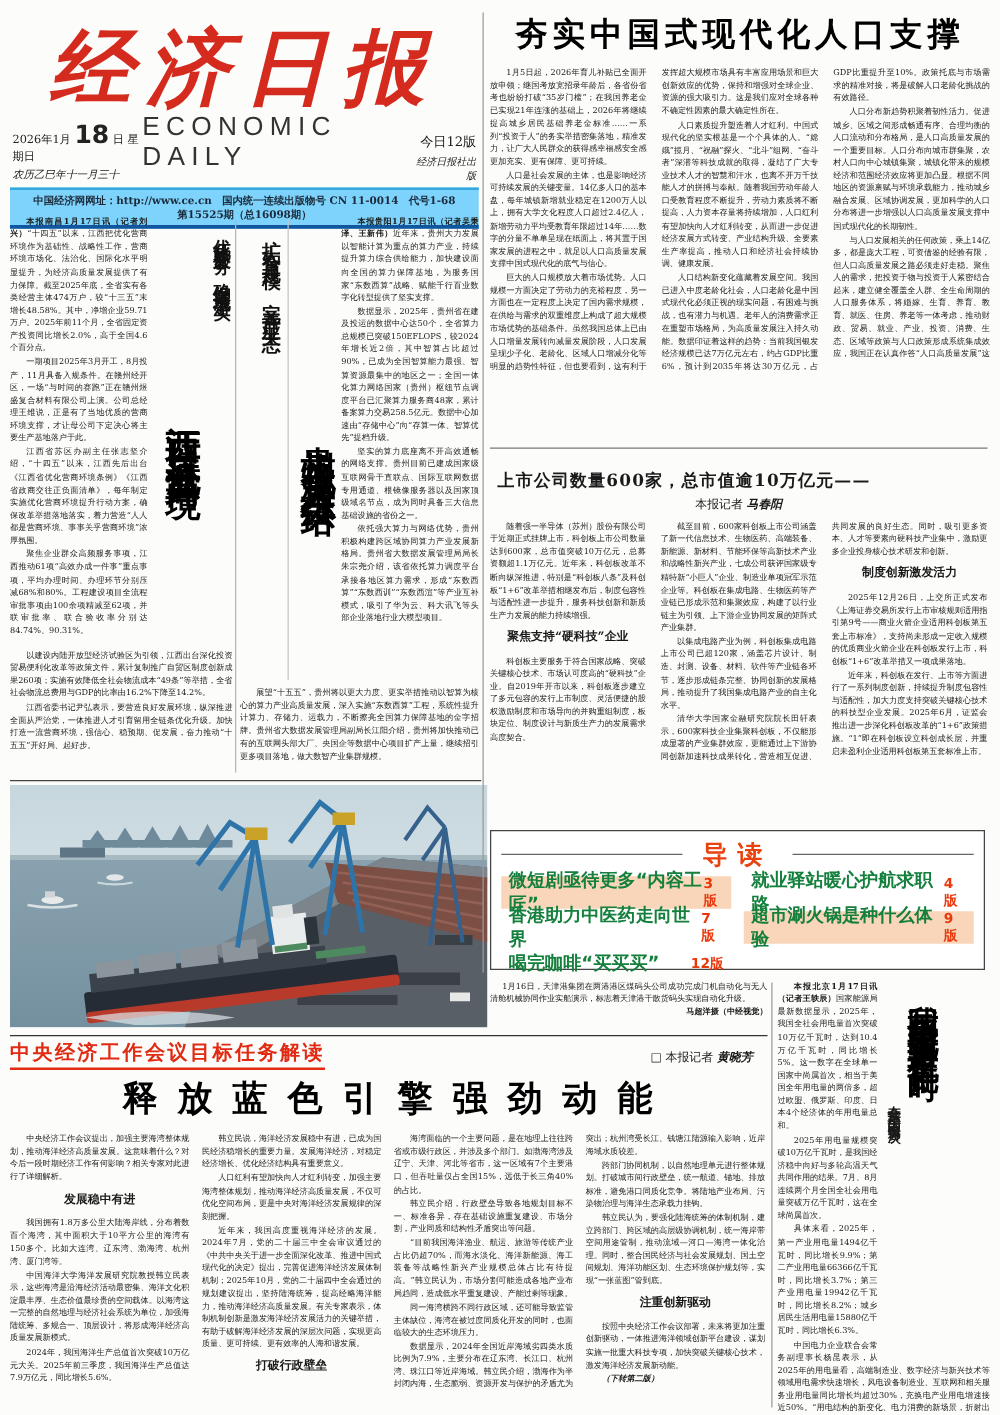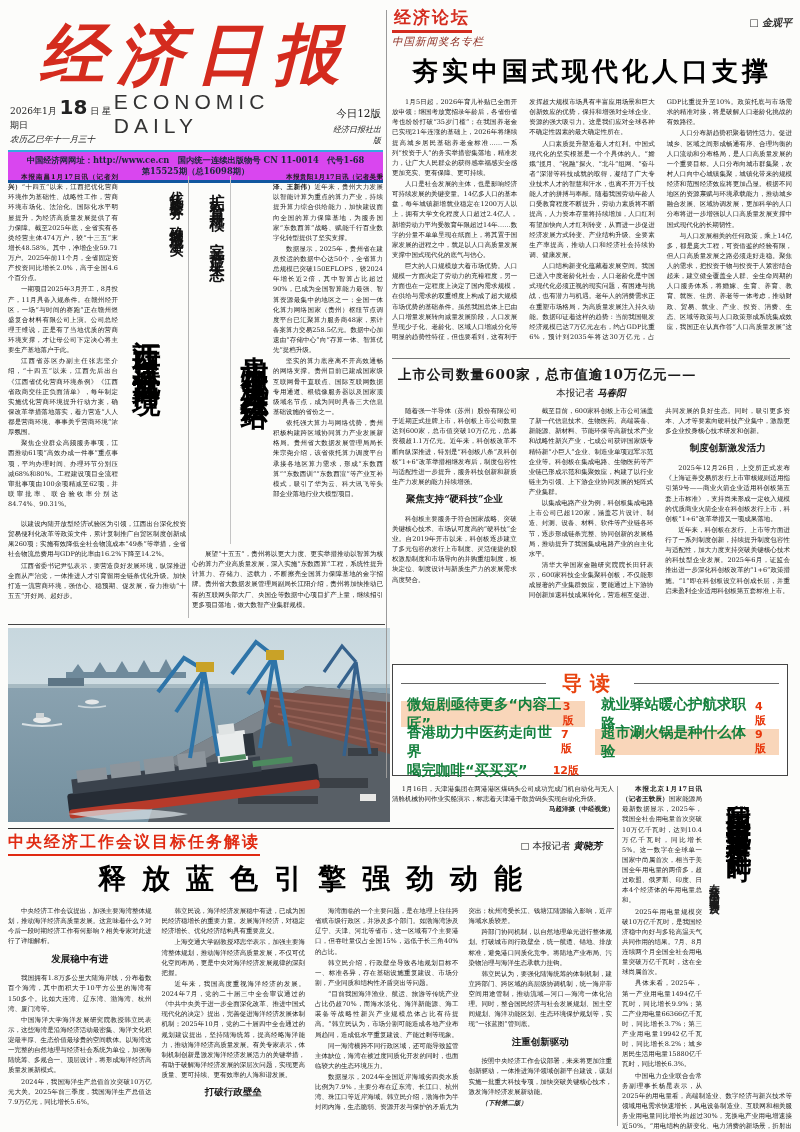--- a/index.html
+++ b/index.html
@@ -19,21 +19,21 @@
             font-family:"DejaVu Serif",serif;}
   .mh-row{display:flex;justify-content:space-between;align-items:flex-end;height:40px;padding:0 2px;}
   .mh-date .d1{font-size:9px;color:#222;}
   .mh-date .d1 .day{font-size:20px;font-family:"DejaVu Sans",sans-serif;}
   .mh-date .d2{font-size:8.5px;font-style:italic;margin-top:2px;}
   .mh-en{font-size:21px;letter-spacing:5px;color:#333;font-family:"Liberation Sans",sans-serif;
          align-self:flex-end;margin-bottom:8px;}
   .mh-right{text-align:right;}
   .mh-right .ed{font-size:10.5px;}
   .mh-right .pub{font-size:8px;font-style:italic;margin-top:3px;}
-  .mh-bar{margin-top:4px;background:#d946ef;border-top:2px solid #35a8e0;border-bottom:3px solid #11579f;
+  .mh-bar{margin-top:4px;background:#7dd3fc;border-top:2px solid #35a8e0;border-bottom:3px solid #11579f;
           font-size:8.3px;font-weight:bold;text-align:center;padding:3px 12px;color:#1b2a3a;}
 
   
   #forum{left:392px;top:6px;width:400px;height:352px;}
   .forum-head{display:flex;justify-content:space-between;align-items:flex-start;height:44px;}
   .forum-label{display:inline-block;font-size:17px;font-weight:bold;color:#d42b1e;
                border-bottom:3px solid #d42b1e;padding:0 2px 1px 2px;
                font-family:"DejaVu Sans",sans-serif;letter-spacing:2px;}
   .forum-sub{font-size:10.5px;font-style:italic;color:#8c2b20;margin-top:2px;letter-spacing:1px;}
   .forum-author{font-size:10px;color:#333;margin-top:10px;}
@@ -52,21 +52,21 @@
          line-height:1;width:42px;text-align:center;padding-top:2px;color:#000;
          font-family:"DejaVu Serif",serif;}
   .vkick{writing-mode:vertical-rl;font-size:14px;font-weight:bold;letter-spacing:3px;
          width:26px;padding-top:8px;color:#111;}
   .vkick.sans{font-family:"DejaVu Sans",sans-serif;font-size:15px;width:34px;letter-spacing:5px;}
   .vart-bottom{margin-top:5px;overflow:hidden;}
   #jiangxi .vart-bottom{height:98px;}
   #guizhou .vart-bottom{height:68px;}
 
   
-  #kcb{left:392px;top:362px;width:398px;height:300px;}
+  #kcb{left:392px;top:372px;width:398px;height:300px;}
   .kcb-kicker{font-size:13.5px;font-weight:bold;margin:4px 0 2px 6px;letter-spacing:1px;}
   #kcb h2{margin:2px 0;font-size:33px;font-weight:bold;text-align:center;letter-spacing:20px;
           padding-left:20px;color:#000;font-family:"DejaVu Serif",serif;}
   .kcb-byline{text-align:center;font-size:9.5px;margin:3px 0 6px 0;}
   .kcb-byline .nm{font-weight:bold;font-style:italic;}
   #kcb .cols3{height:196px;}
   .subhead{font-size:9.5px;font-weight:bold;text-align:center;margin:6px 0;
            font-family:Liberation Mono, monospace;column-span:none;}
   .turnpage{text-align:left;font-weight:bold;font-style:italic;}
 
@@ -121,30 +121,20 @@
     <div class="mh-en">ECONOMIC DAILY</div>
     <div class="mh-right">
       <div class="ed">今日12版</div>
       <div class="pub">经济日报社出版</div>
     </div>
   </div>
   <div class="mh-bar">中国经济网网址：http://www.ce.cn　国内统一连续出版物号 CN 11-0014　代号1-68　第15525期（总16098期）</div>
 </header>
 
 <section id="forum" class="abs">
-  <div class="forum-head">
-    <div>
-      <div class="forum-label">经济论坛</div>
-      <div class="forum-sub">中国新闻奖名专栏</div>
-    </div>
-    <div class="forum-author">
-      <span>□</span>
-      <span class="bold" style="font-style:italic">金观平</span>
-    </div>
-  </div>
   <h1>夯实中国式现代化人口支撑</h1>
   <div class="cols3 small">
     <p>1月5日起，2026年育儿补贴已全面开放申领；继国考放宽招录年龄后，各省份省考也纷纷打破“35岁门槛”；在我国养老金已实现21年连涨的基础上，2026年将继续提高城乡居民基础养老金标准……一系列“投资于人”的务实举措密集落地，精准发力，让广大人民群众的获得感幸福感安全感更加充实、更有保障、更可持续。</p>
     <p>人口是社会发展的主体，也是影响经济可持续发展的关键变量。14亿多人口的基本盘，每年城镇新增就业稳定在1200万人以上，拥有大学文化程度人口超过2.4亿人，新增劳动力平均受教育年限超过14年……数字的分量不单单呈现在纸面上，将其置于国家发展的进程之中，就足以人口高质量发展支撑中国式现代化的底气与信心。</p>
     <p>巨大的人口规模放大着市场优势。人口规模一方面决定了劳动力的充裕程度，另一方面也在一定程度上决定了国内需求规模，在供给与需求的双重维度上构成了超大规模市场优势的基础条件。虽然我国总体上已由人口增量发展转向减量发展阶段，人口发展呈现少子化、老龄化、区域人口增减分化等明显的趋势性特征，但也要看到，这有利于发挥超大规模市场具有丰富应用场景和巨大创新效应的优势，保持和增强对全球企业、资源的强大吸引力。这是我们应对全球各种不确定性因素的最大确定性所在。</p>
     <p>人口素质提升塑造着人才红利。中国式现代化的坚实根基是一个个具体的人。“嫦娥”揽月、“祝融”探火、“北斗”组网、“奋斗者”深潜等科技成就的取得，凝结了广大专业技术人才的智慧和汗水，也离不开万千技能人才的拼搏与奉献。随着我国劳动年龄人口受教育程度不断提升，劳动力素质将不断提高，人力资本存量将持续增加，人口红利有望加快向人才红利转变，从而进一步促进经济发展方式转变、产业结构升级、全要素生产率提高，推动人口和经济社会持续协调、健康发展。</p>
     <p>人口结构新变化蕴藏着发展空间。我国已进入中度老龄化社会，人口老龄化是中国式现代化必须正视的现实问题，有困难与挑战，也有潜力与机遇。老年人的消费需求正在重塑市场格局，为高质量发展注入持久动能。数据印证着这样的趋势：当前我国银发经济规模已达7万亿元左右，约占GDP比重6%，预计到2035年将达30万亿元，占GDP比重提升至10%。政策托底与市场需求的精准对接，将是破解人口老龄化挑战的有效路径。</p>
     <p>人口分布新趋势积聚着韧性活力。促进城乡、区域之间形成畅通有序、合理均衡的人口流动和分布格局，是人口高质量发展的一个重要目标。人口分布向城市群集聚，农村人口向中心城镇集聚，城镇化带来的规模经济和范围经济效应将更加凸显。根据不同地区的资源禀赋与环境承载能力，推动城乡融合发展、区域协调发展，更加科学的人口分布将进一步增强以人口高质量发展支撑中国式现代化的长期韧性。</p>
     <p>与人口发展相关的任何政策，乘上14亿多，都是庞大工程，可资借鉴的经验有限，但人口高质量发展之路必须走好走稳。聚焦人的需求，把投资于物与投资于人紧密结合起来，建立健全覆盖全人群、全生命周期的人口服务体系，将婚嫁、生育、养育、教育、就医、住房、养老等一体考虑，推动财政、贸易、就业、产业、投资、消费、生态、区域等政策与人口政策形成系统集成效应，我国正在认真作答“人口高质量发展”这一宏观命题，使人口高质量发展与经济社会发展相适应。</p>
   </div>
@@ -346,21 +336,21 @@
     </span>
   </div>
   <h2>释放蓝色引擎强劲动能</h2>
   <div class="cols4 small">
     <p>中央经济工作会议提出，加强主要海湾整体规划，推动海洋经济高质量发展。这意味着什么？对今后一段时期经济工作有何影响？相关专家对此进行了详细解析。</p>
     <div class="subhead">发展稳中有进</div>
     <p>我国拥有1.8万多公里大陆海岸线，分布着数百个海湾，其中面积大于10平方公里的海湾有150多个。比如大连湾、辽东湾、渤海湾、杭州湾、厦门湾等。</p>
     <p>中国海洋大学海洋发展研究院教授韩立民表示，这些海湾是沿海经济活动最密集、海洋文化积淀最丰厚、生态价值最珍贵的空间载体。以海湾这一完整的自然地理与经济社会系统为单位，加强海陆统筹、多规合一、顶层设计，将形成海洋经济高质量发展新模式。</p>
     <p>2024年，我国海洋生产总值首次突破10万亿元大关。2025年前三季度，我国海洋生产总值达7.9万亿元，同比增长5.6%。</p>
     <p>韩立民说，海洋经济发展稳中有进，已成为国民经济稳增长的重要力量。发展海洋经济，对稳定经济增长、优化经济结构具有重要意义。</p>
-    <p>上海交通大学副教授邓志华表示，加强主要海湾整体规划，推动海洋经济高质量发展，不仅可优化空间布局，更是中央对海洋经济发展规律的深刻把握。</p>
+    <p>人口红利有望加快向人才红利转变，加强主要海湾整体规划，推动海洋经济高质量发展，不仅可优化空间布局，更是中央对海洋经济发展规律的深刻把握。</p>
     <p>近年来，我国高度重视海洋经济的发展。2024年7月，党的二十届三中全会审议通过的《中共中央关于进一步全面深化改革、推进中国式现代化的决定》提出，完善促进海洋经济发展体制机制；2025年10月，党的二十届四中全会通过的规划建议提出，坚持陆海统筹，提高经略海洋能力，推动海洋经济高质量发展。有关专家表示，体制机制创新是激发海洋经济发展活力的关键举措，有助于破解海洋经济发展的深层次问题，实现更高质量、更可持续、更有效率的人海和谐发展。</p>
     <div class="subhead">打破行政壁垒</div>
     <p>海湾面临的一个主要问题，是在地理上往往跨省或市级行政区，并涉及多个部门。如渤海湾涉及辽宁、天津、河北等省市，这一区域有7个主要港口，但吞吐量仅占全国15%，远低于长三角40%的占比。</p>
     <p>韩立民介绍，行政壁垒导致各地规划目标不一、标准各异，存在基础设施重复建设、市场分割，产业同质和结构性矛盾突出等问题。</p>
     <p>“目前我国海洋渔业、航运、旅游等传统产业占比仍超70%，而海水淡化、海洋新能源、海工装备等战略性新兴产业规模总体占比有待提高。”韩立民认为，市场分割可能造成各地产业布局趋同，造成低水平重复建设、产能过剩等现象。</p>
     <p>同一海湾横跨不同行政区域，还可能导致监管主体缺位，海湾在被过度同质化开发的同时，也面临较大的生态环境压力。</p>
     <p>数据显示，2024年全国近岸海域劣四类水质比例为7.9%，主要分布在辽东湾、长江口、杭州湾、珠江口等近岸海域。韩立民介绍，渤海作为半封闭内海，生态脆弱、资源开发与保护的矛盾尤为突出；杭州湾受长江、钱塘江陆源输入影响，近岸海域水质较差。</p>
     <p>跨部门协同机制，以自然地理单元进行整体规划。打破城市间行政壁垒，统一航道、锚地、排放标准，避免港口同质化竞争。将陆地产业布局、污染物治理与海洋生态承载力挂钩。</p>
     <p>韩立民认为，要强化陆海统筹的体制机制，建立跨部门、跨区域的高层级协调机制，统一海岸带空间用途管制，推动流域—河口—海湾一体化治理。同时，整合国民经济与社会发展规划、国土空间规划、海洋功能区划、生态环境保护规划等，实现“一张蓝图”管到底。</p>
     <div class="subhead">注重创新驱动</div>

